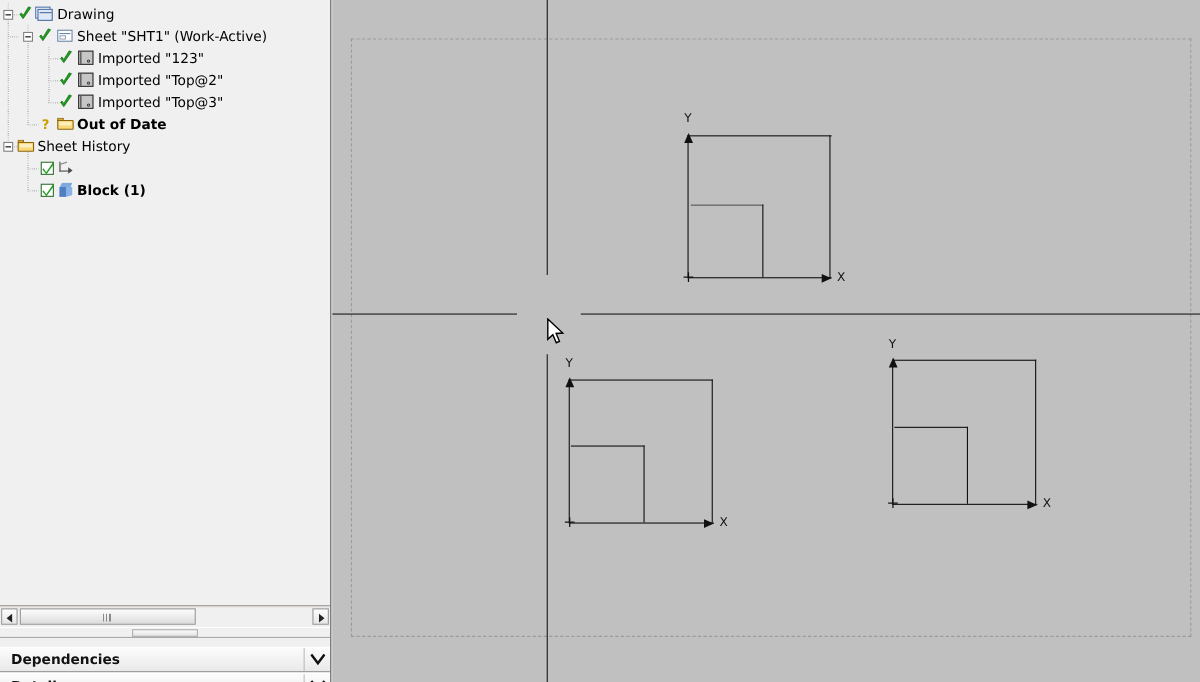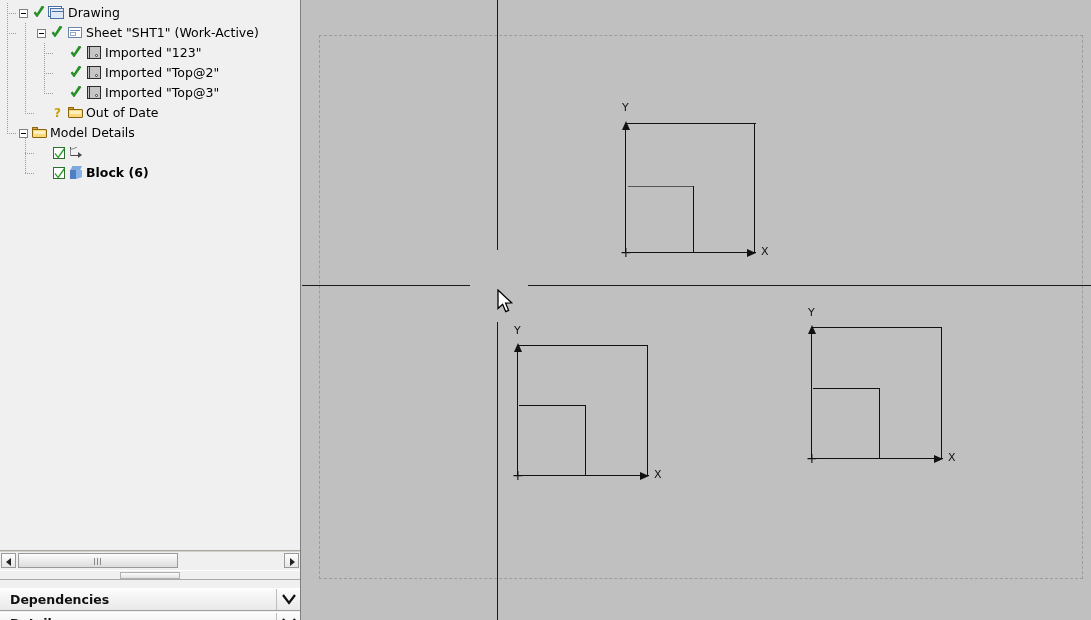--- a/index.html
+++ b/index.html
@@ -20,21 +20,21 @@
     box-sizing:border-box;
     overflow:hidden;
   }
   .tree{
     position:absolute;left:0;top:0;width:300px;height:550px;
     background:#f0f0f0;
     border-bottom:1px solid #a8a8a8;
     overflow:hidden;
   }
   .row{
-    position:absolute;left:16px;height:20px;width:300px;
+    position:absolute;left:0;height:20px;width:300px;
     display:flex;align-items:center;white-space:nowrap;
   }
   .row .label{font-size:12.5px;line-height:20px;color:#000;}
   .row.bold .label{font-weight:bold;}
 
   
   .vline{
     position:absolute;width:1px;
     background-image:linear-gradient(to bottom,#9a9a9a 1px,transparent 1px);
     background-size:1px 2px;
@@ -270,30 +270,30 @@
         <div class="icon-view ico" style="left:71px;top:3px;"></div>
         <span class="label" style="position:absolute;left:89px;">Imported "Top@3"</span>
       </div>
 
       <div class="row" style="top:103px;">
         <div class="qmark" style="left:38px;top:4px;">?</div>
         <div class="folder ico" style="left:52px;top:4px;">
           <div class="tab"></div>
             <div class="body"></div>
         </div>
-        <span class="label" style="position:absolute;left:70px;">Out of Date</span>
+        <span class="label" style="position:absolute;left:70px;font-weight:bold;">Out of Date</span>
       </div>
 
       <div class="row" style="top:123px;">
         <div class="expander" style="left:3px;top:6px;"></div>
         <div class="folder ico" style="left:16px;top:4px;">
           <div class="tab"></div>
             <div class="body"></div>
         </div>
-        <span class="label" style="position:absolute;left:34px;">Model Details</span>
+        <span class="label" style="position:absolute;left:34px;">Sheet History</span>
       </div>
 
       <div class="row" style="top:143px;">
         <div class="cbox" style="left:37px;top:4px;">
           <svg width="12" height="13" viewBox="0 0 12 13">
               <path d="M1.5 6 L4 9.5 L10 1 L11 2 L4.2 11.5 L0.6 7 Z" fill="#1f9b1f"></path>
             </svg>
         </div>
         <div class="icon-csys ico" style="left:53px;top:3px;">
           <div class="a"></div>
@@ -307,21 +307,21 @@
         <div class="cbox" style="left:37px;top:4px;">
           <svg width="12" height="13" viewBox="0 0 12 13">
               <path d="M1.5 6 L4 9.5 L10 1 L11 2 L4.2 11.5 L0.6 7 Z" fill="#1f9b1f"></path>
             </svg>
         </div>
         <div class="icon-cube ico" style="left:53px;top:3px;">
           <div class="top"></div>
             <div class="lft"></div>
             <div class="rgt"></div>
         </div>
-        <span class="label" style="position:absolute;left:70px;">Block (6)</span>
+        <span class="label" style="position:absolute;left:70px;">Block (1)</span>
       </div>
     </div>
 
     <div class="hscroll">
       <div class="btn left">
           <div class="arr"></div>
         </div>
       <div class="thumb">
           <div class="grip"></div>
         </div>

